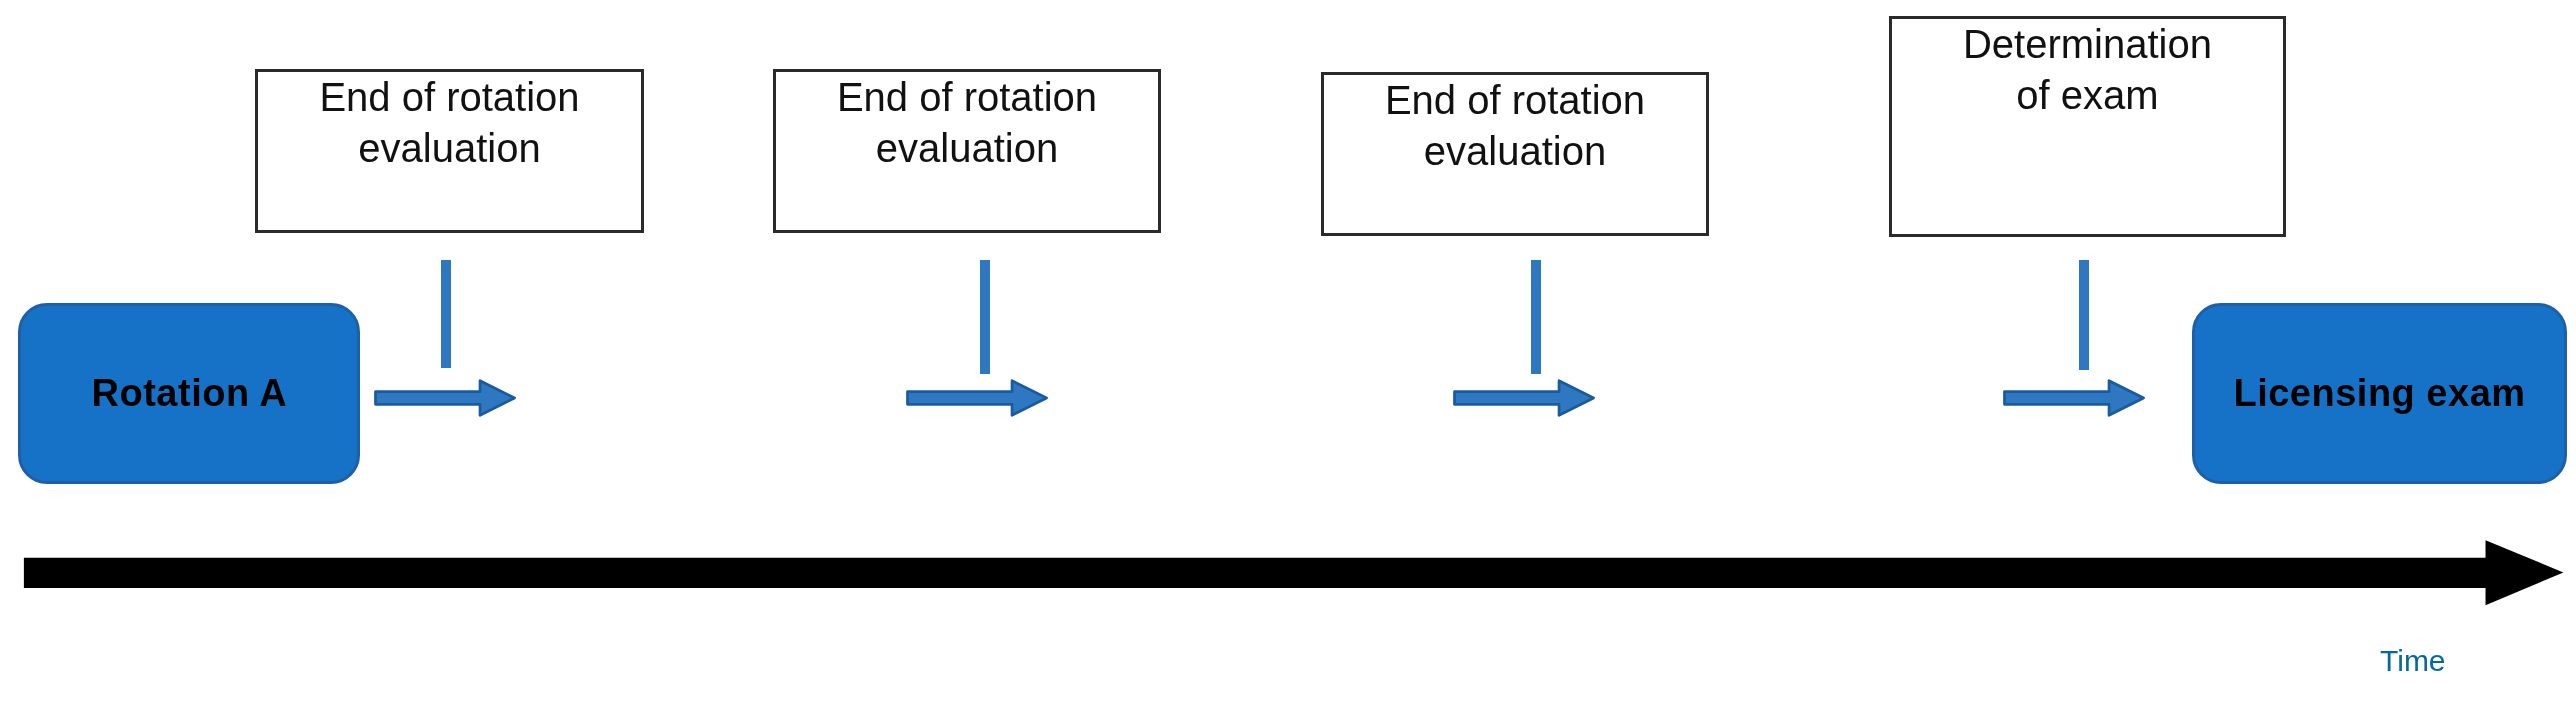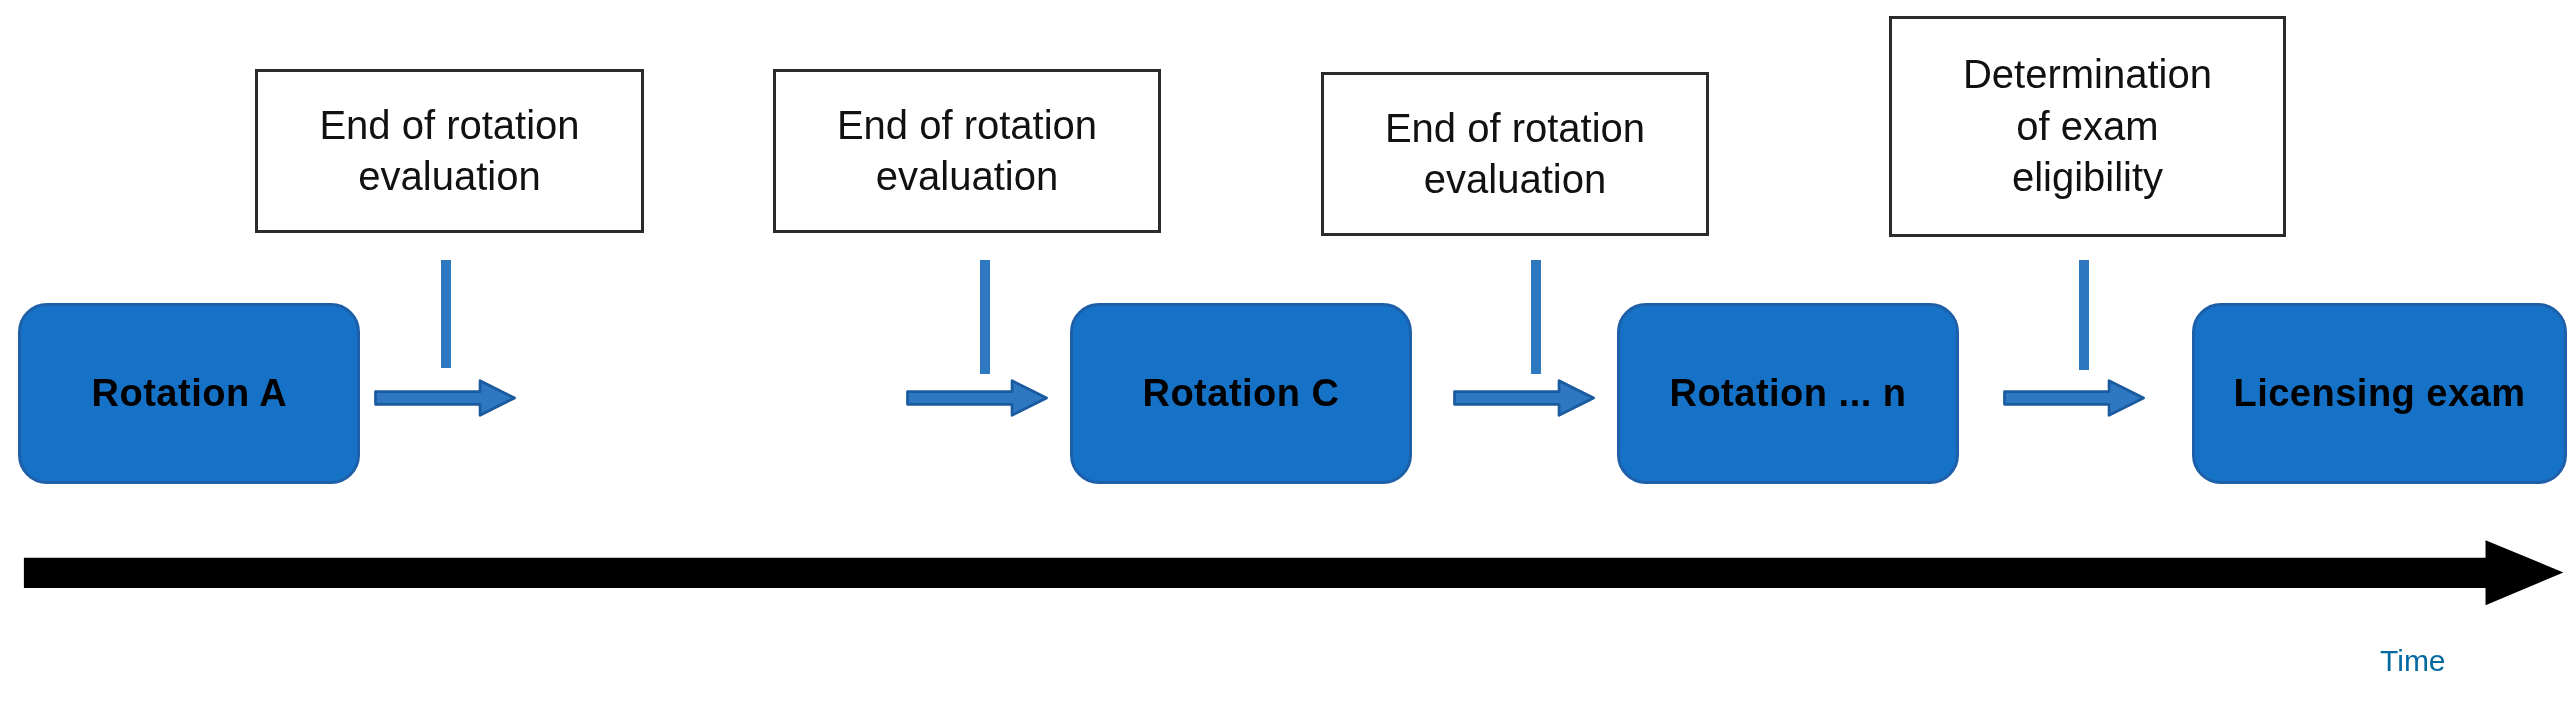--- a/index.html
+++ b/index.html
@@ -34,21 +34,21 @@
   }
   
   .annotation {
     position: absolute;
     background: var(--annotation_fill);
     border: 3.7px solid var(--annotation_border);
     box-sizing: border-box;
     display: flex;
     flex-direction: column;
     align-items: center;
-    justify-content: center;
+    justify-content: flex-start;
     color: #111111;
     font-size: 40px;
     line-height: 1.28;
     text-align: center;
   }
   
   .tick {
     position: absolute;
     top: 260px;
     width: 10px;
@@ -98,36 +98,29 @@
     <span>End of rotation</span>
     <span>evaluation</span>
   </div>
   <div class="annotation" style="left:1321px; top:72px; width:388px; height:164px;">
     <span>End of rotation</span>
     <span>evaluation</span>
   </div>
   <div class="annotation" style="left:1889px; top:15.6px; width:397px; height:221px;">
     <span>Determination</span>
     <span>of exam</span>
-    <span>eligibility</span>
   </div>
 
   <div class="tick" style="left:441px; height:108px;"></div>
   <div class="tick" style="left:980px; height:114px;"></div>
   <div class="tick" style="left:1531px; height:114px;"></div>
   <div class="tick" style="left:2079px; height:110px;"></div>
 
   <div class="stage" style="left:18.4px; width:342px;">
     <span>Rotation A</span>
-  </div>
-  <div class="stage" style="left:1070px; width:342px;">
-    <span>Rotation C</span>
-  </div>
-  <div class="stage" style="left:1617px; width:342px;">
-    <span>Rotation ... n</span>
   </div>
   <div class="stage" style="left:2192px; width:375px;">
     <span>Licensing exam</span>
   </div>
 
   <svg class="block-arrow" style="left:372px;" viewBox="0 0 160 44" aria-hidden="true">
     <polygon class="block-arrow-shape" points="3,15 118,15 118,3 156,22 118,41 118,29 3,29"></polygon>
   </svg>
   <svg class="block-arrow" style="left:904px;" viewBox="0 0 160 44" aria-hidden="true">
     <polygon class="block-arrow-shape" points="3,15 118,15 118,3 156,22 118,41 118,29 3,29"></polygon>

